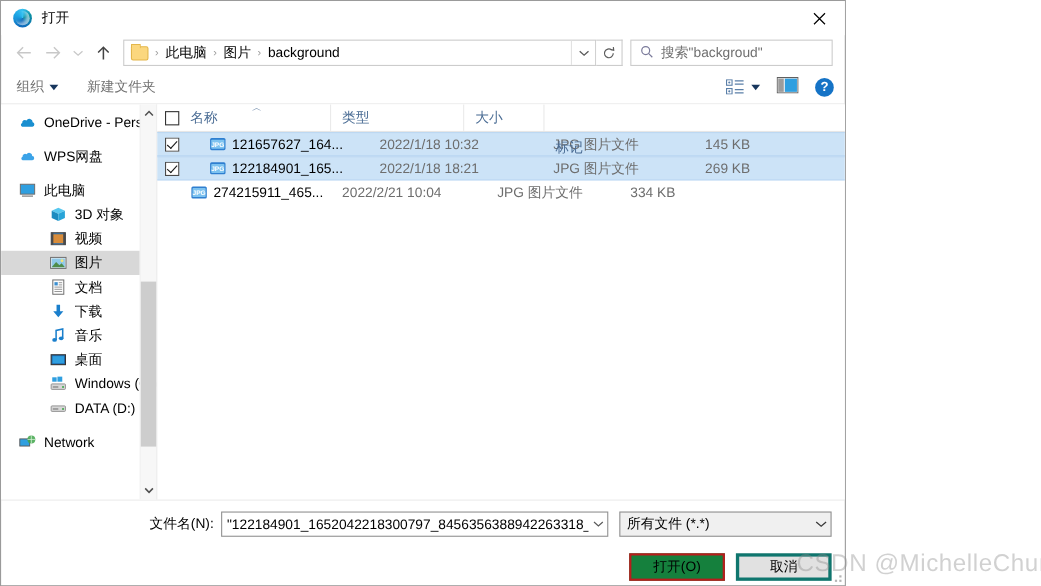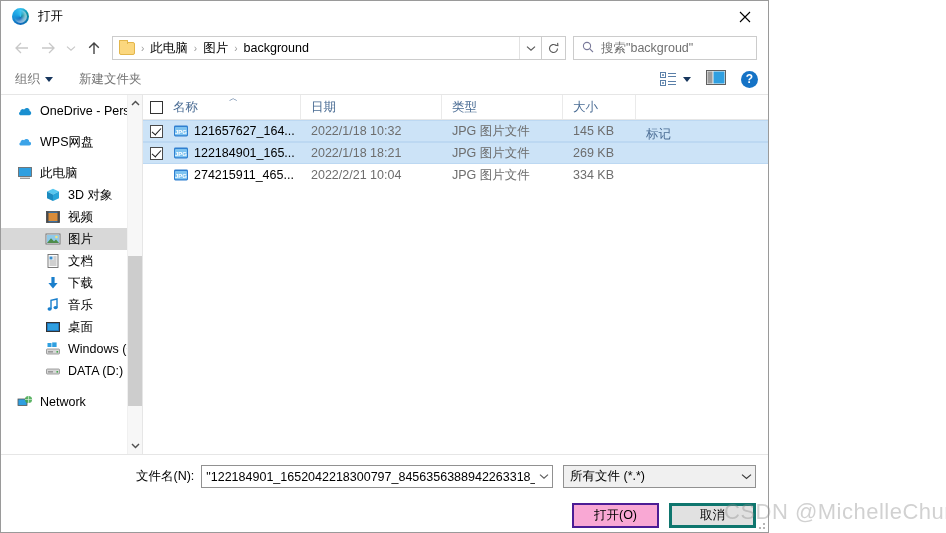--- a/index.html
+++ b/index.html
@@ -264,20 +264,21 @@
   .row {
     height: 22px;
     display: flex; align-items: center;
     font-size: 12.5px;
   }
   .row.sel {
     background: #cce3f7;
     border-top: 1px solid #bcd8f2;
     border-bottom: 1px solid #bcd8f2;
     height: 22px;
+    gap: 17px;
   }
   .cell { display: flex; align-items: center; padding-left: 10px; overflow: hidden; white-space: nowrap; }
   .c-check { width: 26px; flex: 0 0 26px; padding-left: 0; justify-content: center; }
   .c-name { width: 132px; flex: 0 0 132px; padding-left: 4px; gap: 5px; color: #000; }
   .c-date { width: 141px; flex: 0 0 141px; color: #6d6d6d; }
   .c-type { width: 121px; flex: 0 0 121px; color: #6d6d6d; }
   .c-size { width: 73px; flex: 0 0 73px; color: #6d6d6d; }
   .c-tag  { width: 88px; flex: 0 0 88px; color: #6d6d6d; }
 
   .rowcheck {
@@ -355,22 +356,22 @@
   }
   .btn {
     width: 87px; height: 25px;
     font-size: 12.5px;
     display: flex; align-items: center; justify-content: center;
     background: #e1e1e1;
     border: 3px solid #0f766e;
     color: #000;
   }
   .btn.primary {
-    background: #f9a8d4;
-    border: 2px solid #4c1d95;
+    background: #15803d;
+    border: 2px solid #b91c1c;
   }
   .watermark {
     position: absolute;
     left: 723px; top: 498px;
     font-size: 22px;
     color: rgba(140,140,140,0.40);
     letter-spacing: 0.5px;
     white-space: nowrap;
     pointer-events: none;
     font-family: "Liberation Sans", sans-serif;
@@ -655,23 +656,20 @@
     </div>
 
     <div class="listpane">
       <div class="colhead">
         <div class="col col-check">
           <span class="hdr-check"></span>
         </div>
         <div class="col col-name">
           <span class="sortcaret">︿</span>
           <span>名称</span>
-        </div>
-        <div class="col col-date">
-          <span>日期</span>
         </div>
         <div class="col col-type">
           <span>类型</span>
         </div>
         <div class="col col-size">
           <span>大小</span>
         </div>
         <div class="col col-tag">
           <span>标记</span>
         </div>

